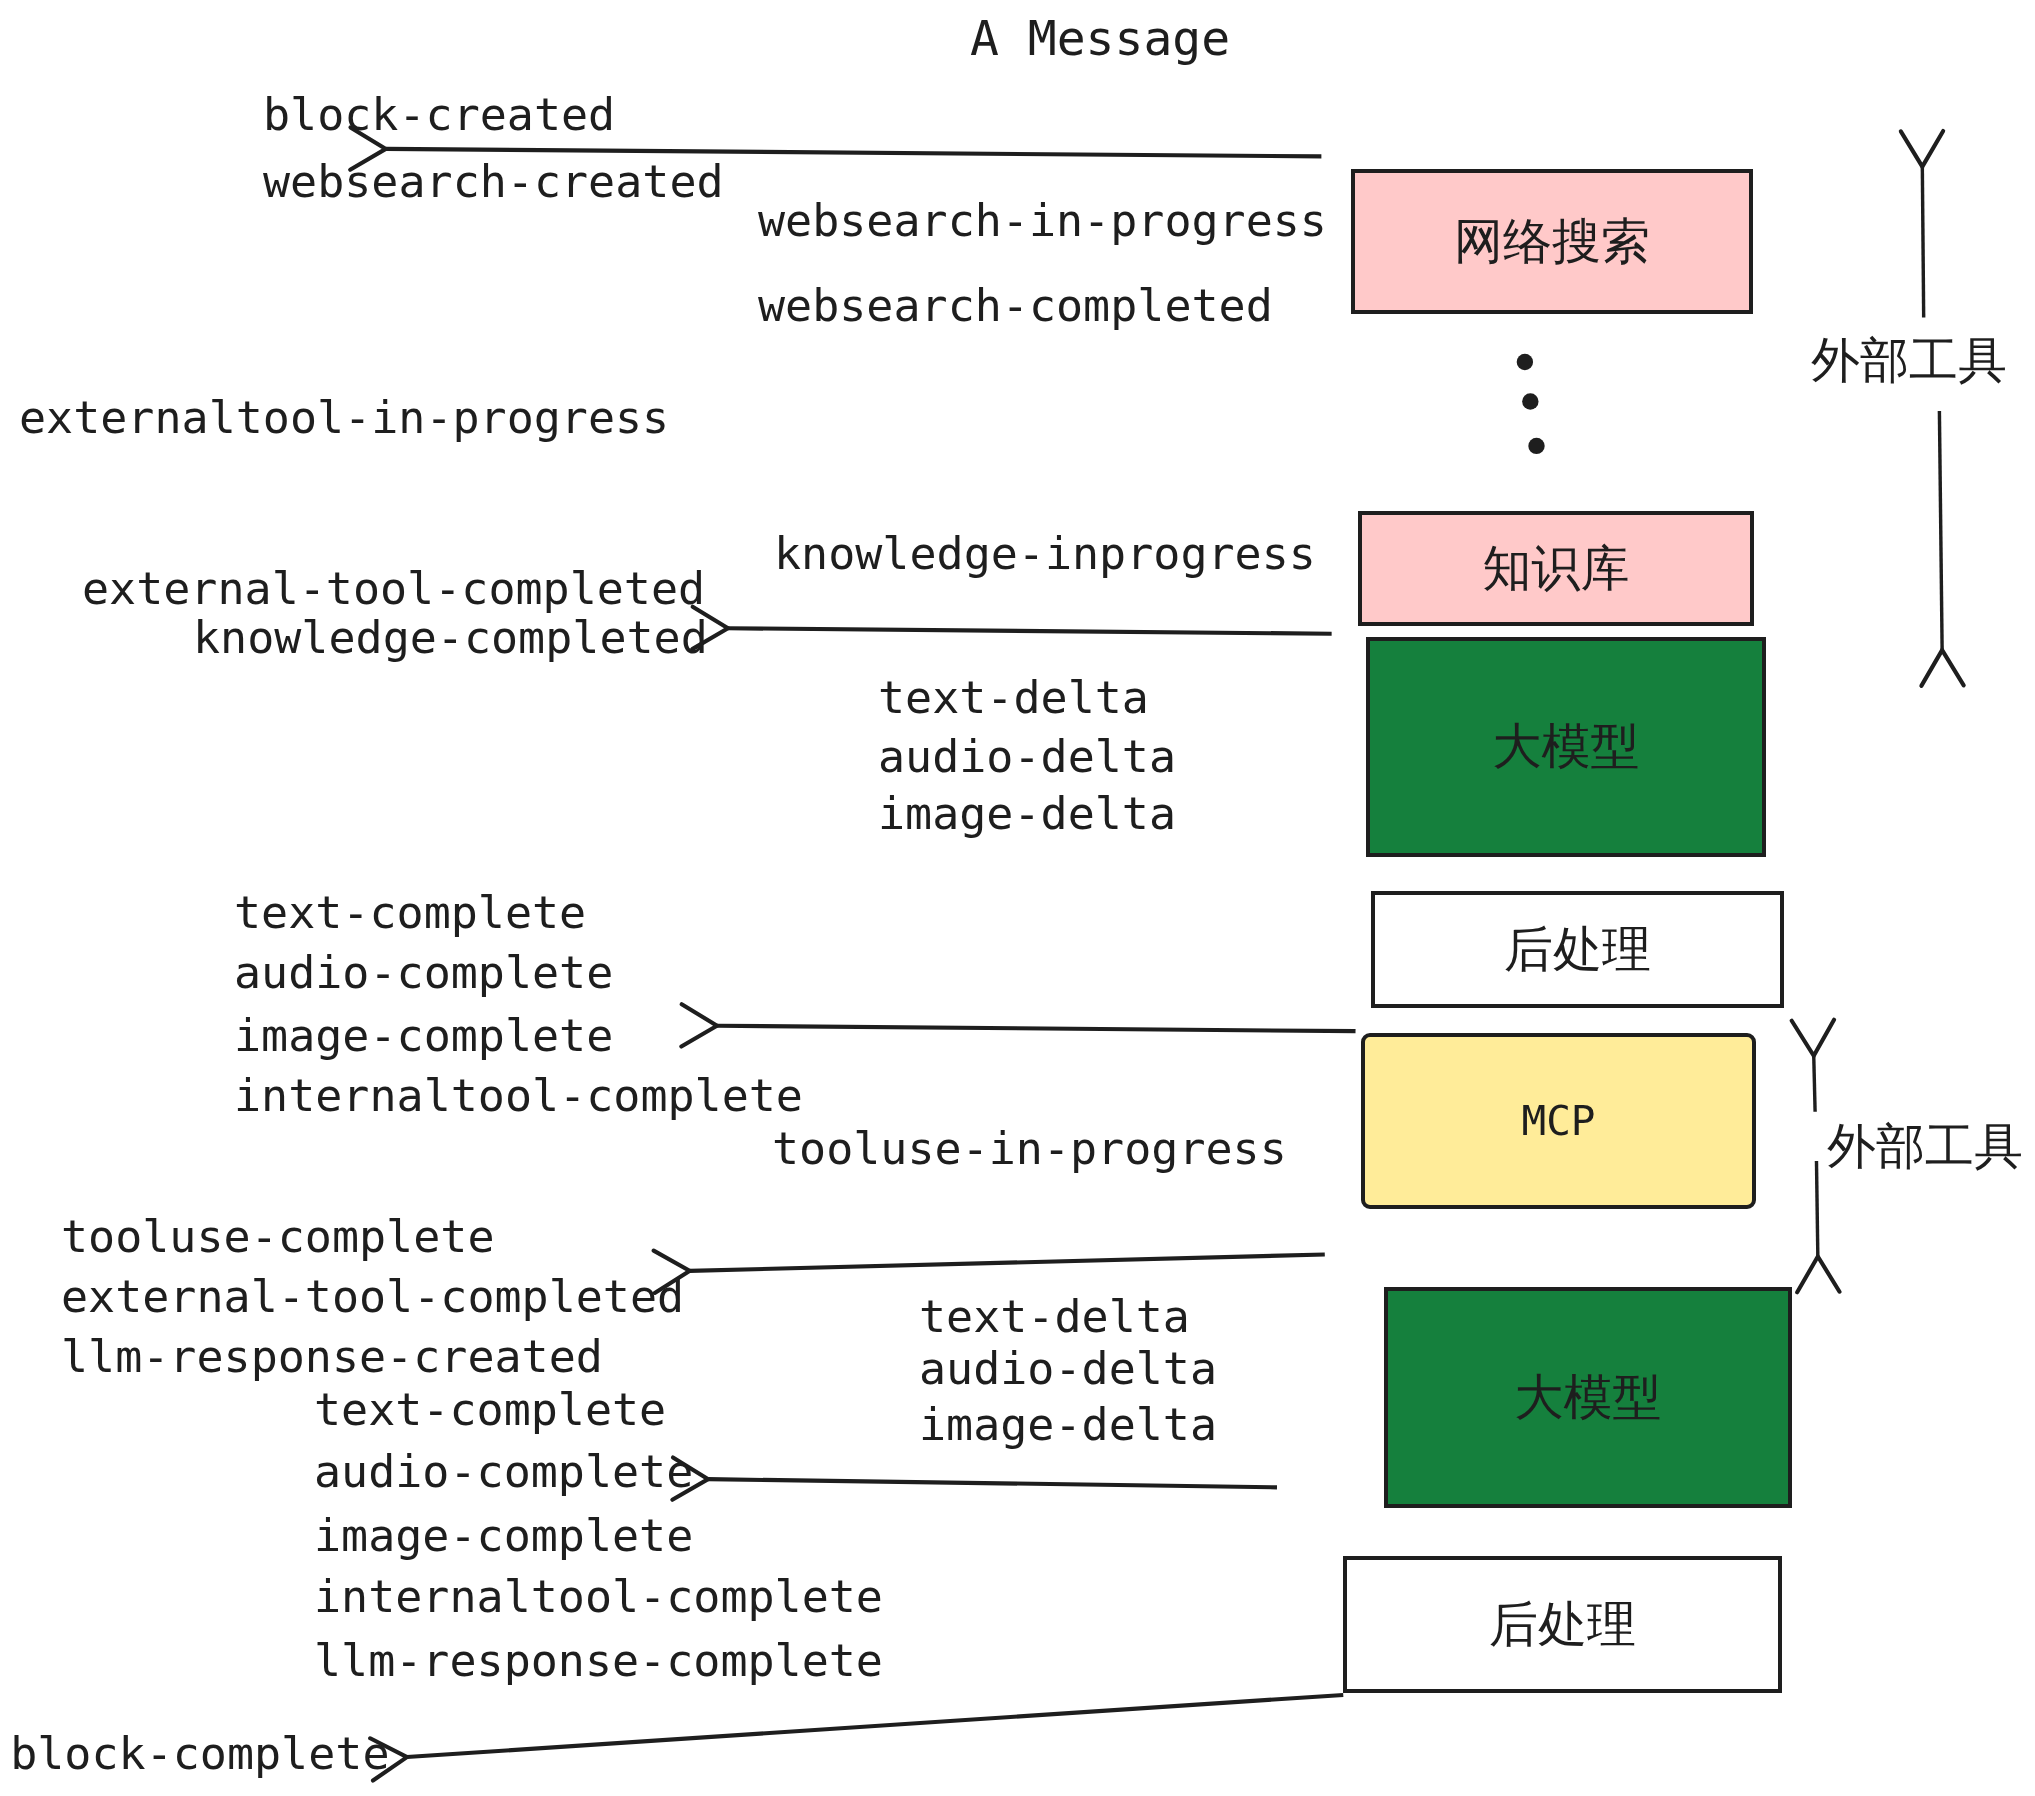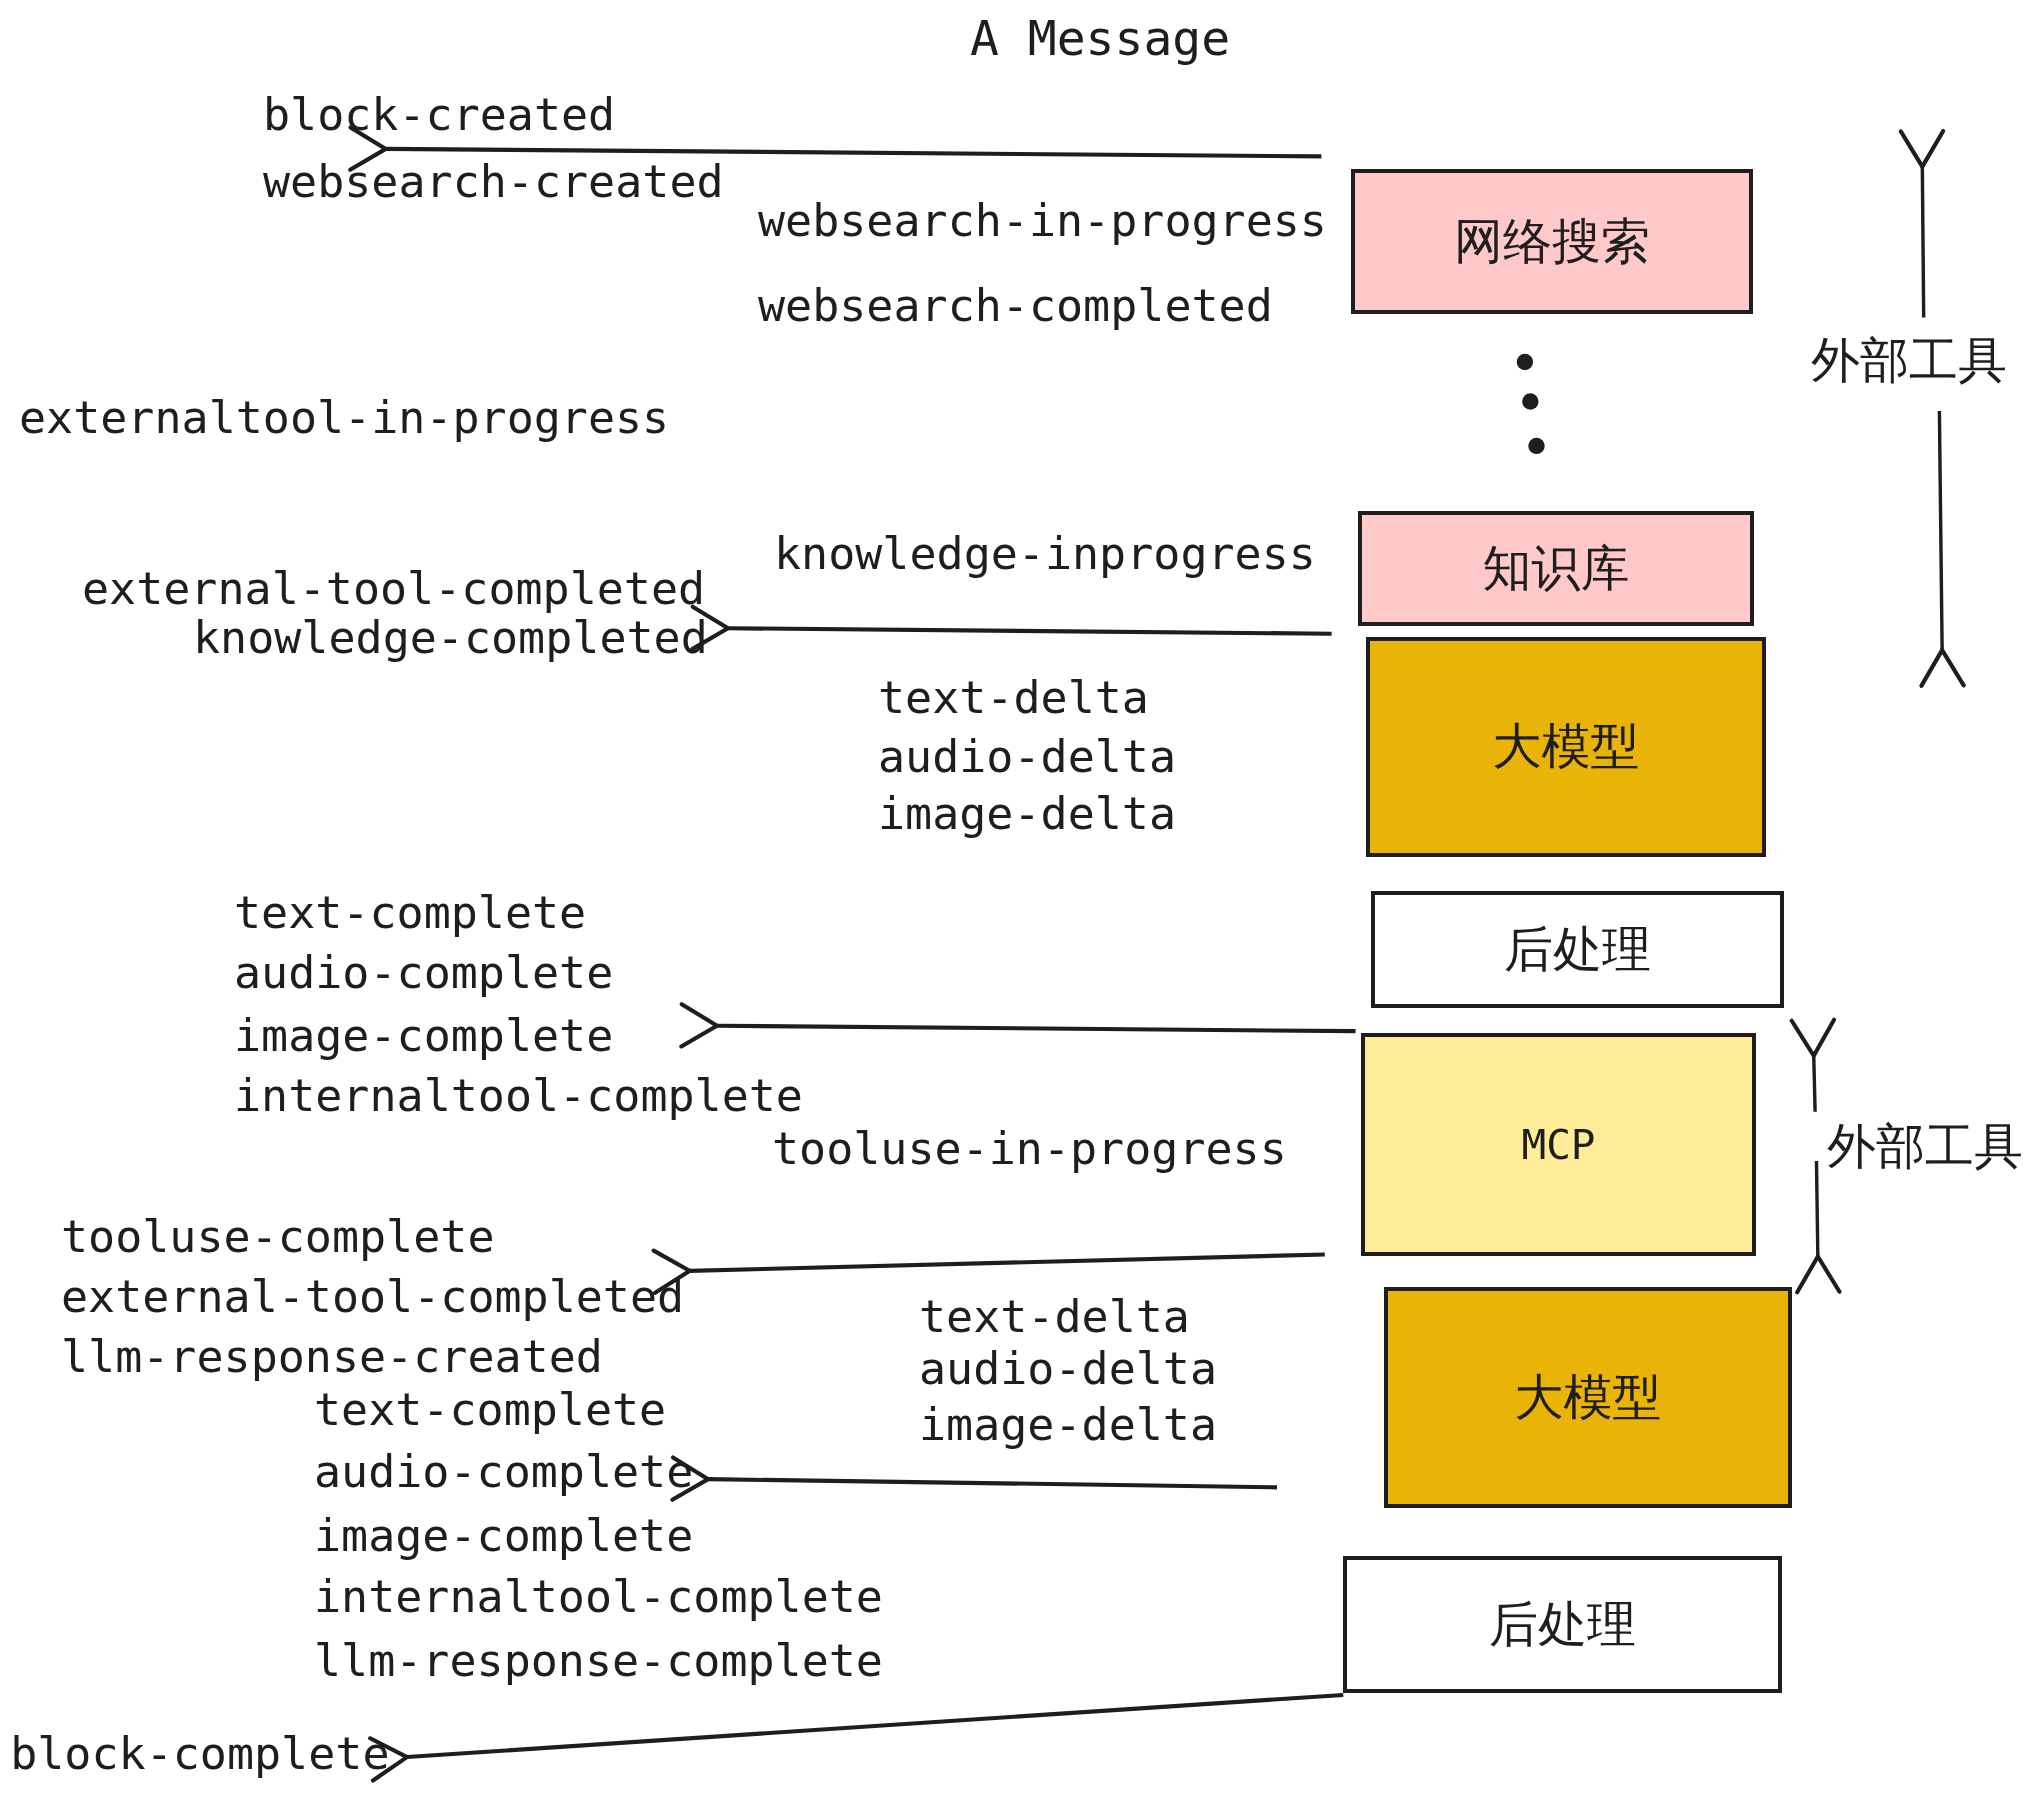--- a/index.html
+++ b/index.html
@@ -5,21 +5,21 @@
   html,body{margin:0;padding:0;background:#ffffff;}
   #canvas{position:relative;width:2035px;height:1796px;background:#ffffff;overflow:hidden;
           font-family:"DejaVu Sans Mono","Liberation Mono",monospace;color:#1e1e1e;padding-left:16px;}
   .ev{position:absolute;font-size:45px;white-space:nowrap;letter-spacing:0px;line-height:1.1;}
   .title{position:absolute;font-size:48px;white-space:nowrap;}
   .cjk{position:absolute;font-size:49px;white-space:nowrap;font-family:"DejaVu Sans","Liberation Sans",sans-serif;}
   .box{position:absolute;border:4.1px solid #1e1e1e;display:flex;align-items:center;justify-content:center;box-sizing:border-box;}
   .box .lbl{font-size:49px;font-family:"DejaVu Sans","Liberation Sans",sans-serif;color:#1e1e1e;}
   .box .lbl-mono{font-size:41px;font-family:"DejaVu Sans Mono","Liberation Mono",monospace;color:#1e1e1e;}
   .fill-pink{background:#ffc9c9;align-items:center;}
-  .fill-green{background:#eab308;justify-content:center;}
+  .fill-green{background:#15803d;justify-content:center;}
   .fill-yellow{background:#ffec99;}
   .fill-white{background:#ffffff;}
   svg#arrows{position:absolute;left:0;top:0;width:2035px;height:1796px;pointer-events:none;}
 </style>
 </head>
 <body>
 
 <div id="canvas">
 
   <svg id="arrows" viewBox="0 0 2980 2630">
@@ -96,21 +96,21 @@
   </div>
 
   <div class="box fill-green" style="left:1366px;top:637px;width:400px;height:220px;">
     <span class="lbl">大模型</span>
   </div>
 
   <div class="box fill-white" style="left:1371px;top:891px;width:413px;height:117px;">
     <span class="lbl">后处理</span>
   </div>
 
-  <div class="box fill-yellow" style="left:1361px;top:1033px;width:395px;height:223px;">
+  <div class="box fill-yellow" style="left:1361px;top:1033px;width:395px;height:176px;border-radius:9px;">
     <span class="lbl-mono">MCP</span>
   </div>
 
   <div class="box fill-green" style="left:1384px;top:1287px;width:408px;height:221px;">
     <span class="lbl">大模型</span>
   </div>
 
   <div class="box fill-white" style="left:1343px;top:1556px;width:439px;height:137px;">
     <span class="lbl">后处理</span>
   </div>

